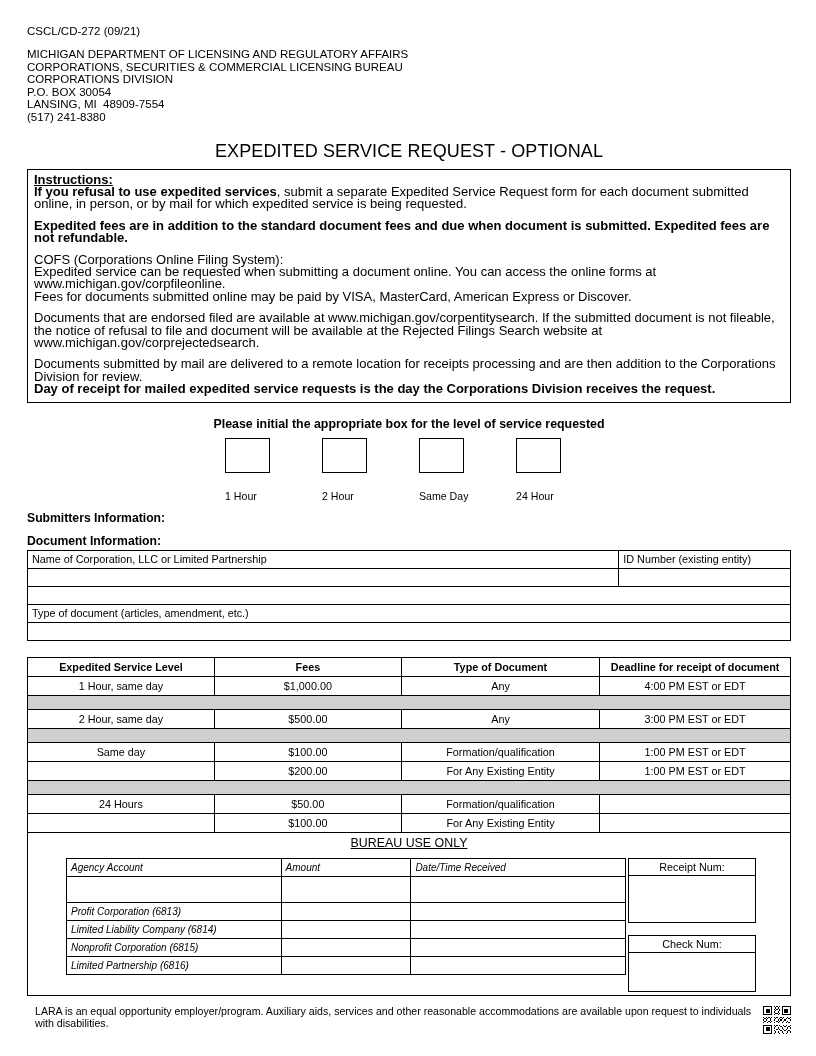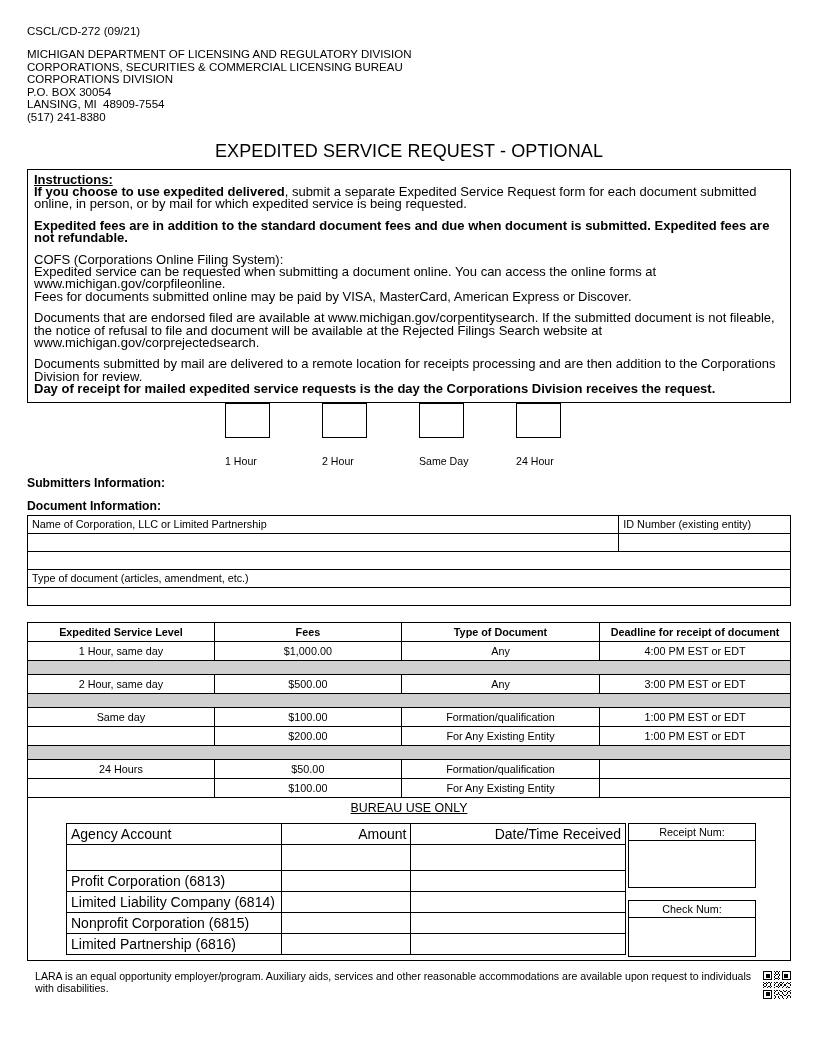--- a/index.html
+++ b/index.html
@@ -132,26 +132,27 @@
     margin: 0 32px 0 36px;
     align-items: flex-start;
   }
   table.bureau {
     border-collapse: collapse;
     table-layout: fixed;
     flex: 0 0 560px;
   }
   table.bureau td {
     border: 1.2px solid #000;
-    font-size: 14px;
+    font-size: 10px;
     padding: 2px 4px;
     height: 18px;
     text-align: left;
-  }
-  table.bureau td.ctr { text-align: right; margin-top: 23px; }
+    font-style: italic;
+  }
+  table.bureau td.ctr { text-align: left; margin-top: 23px; }
   table.bureau td.blankrow { height: 26px; }
   .num-col {
     flex: 1 1 auto;
     margin-left: 2px;
   }
   .num-box { border: 1.2px solid #000; }
   .num-box .num-label { font-size: 10.8px; padding: 2px 4px; border-bottom: 1.2px solid #000; }
   .num-box .num-field { height: 46px; }
   .num-box.check .num-field { height: 38px; }
   .num-gap { height: 12px; }
@@ -176,46 +177,47 @@
   }
 </style>
 </head>
 <body>
 
 <div class="page">
 
   <div class="form-code">CSCL/CD-272 (09/21)</div>
 
   <div class="agency-block">
-    <div>MICHIGAN DEPARTMENT OF LICENSING AND REGULATORY DIVISION</div>
+    <div>MICHIGAN DEPARTMENT OF LICENSING AND REGULATORY AFFAIRS</div>
     <div>CORPORATIONS, SECURITIES &amp; COMMERCIAL LICENSING BUREAU</div>
     <div>CORPORATIONS DIVISION</div>
     <div>P.O. BOX 30054</div>
     <div>LANSING, MI  48909-7554</div>
     <div>(517) 241-8380</div>
   </div>
 
   <div class="doc-title">EXPEDITED SERVICE REQUEST - OPTIONAL</div>
 
   <div class="instructions">
     <div class="ins-title b">Instructions:</div>
-    <p class="ins-p"><span class="b">If you choose to use expedited delivered</span><span>, submit a separate Expedited Service Request form for each document submitted online, in person, or by mail for which expedited service is being requested.</span></p>
+    <p class="ins-p"><span class="b">If you refusal to use expedited services</span><span>, submit a separate Expedited Service Request form for each document submitted online, in person, or by mail for which expedited service is being requested.</span></p>
     <div class="ins-gap"></div>
     <p class="ins-p b">Expedited fees are in addition to the standard document fees and due when document is submitted. Expedited fees are not refundable.</p>
     <div class="ins-gap"></div>
     <p class="ins-p">COFS (Corporations Online Filing System):</p>
     <p class="ins-p">Expedited service can be requested when submitting a document online. You can access the online forms at www.michigan.gov/corpfileonline.</p>
     <p class="ins-p">Fees for documents submitted online may be paid by VISA, MasterCard, American Express or Discover.</p>
     <div class="ins-gap"></div>
     <p class="ins-p">Documents that are endorsed filed are available at www.michigan.gov/corpentitysearch. If the submitted document is not fileable, the notice of refusal to file and document will be available at the Rejected Filings Search website at www.michigan.gov/corprejectedsearch.</p>
     <div class="ins-gap"></div>
     <p class="ins-p">Documents submitted by mail are delivered to a remote location for receipts processing and are then addition to the Corporations Division for review.</p>
     <p class="ins-p b">Day of receipt for mailed expedited service requests is the day the Corporations Division receives the request.</p>
   </div>
 
+  <div class="initial-head">Please initial the appropriate box for the level of service requested</div>
   <div class="box-row">
     <div class="box-cell">
       <div class="init-box"></div>
       <div class="init-label">1 Hour</div>
     </div>
     <div class="box-cell">
       <div class="init-box"></div>
       <div class="init-label">2 Hour</div>
     </div>
     <div class="box-cell">

